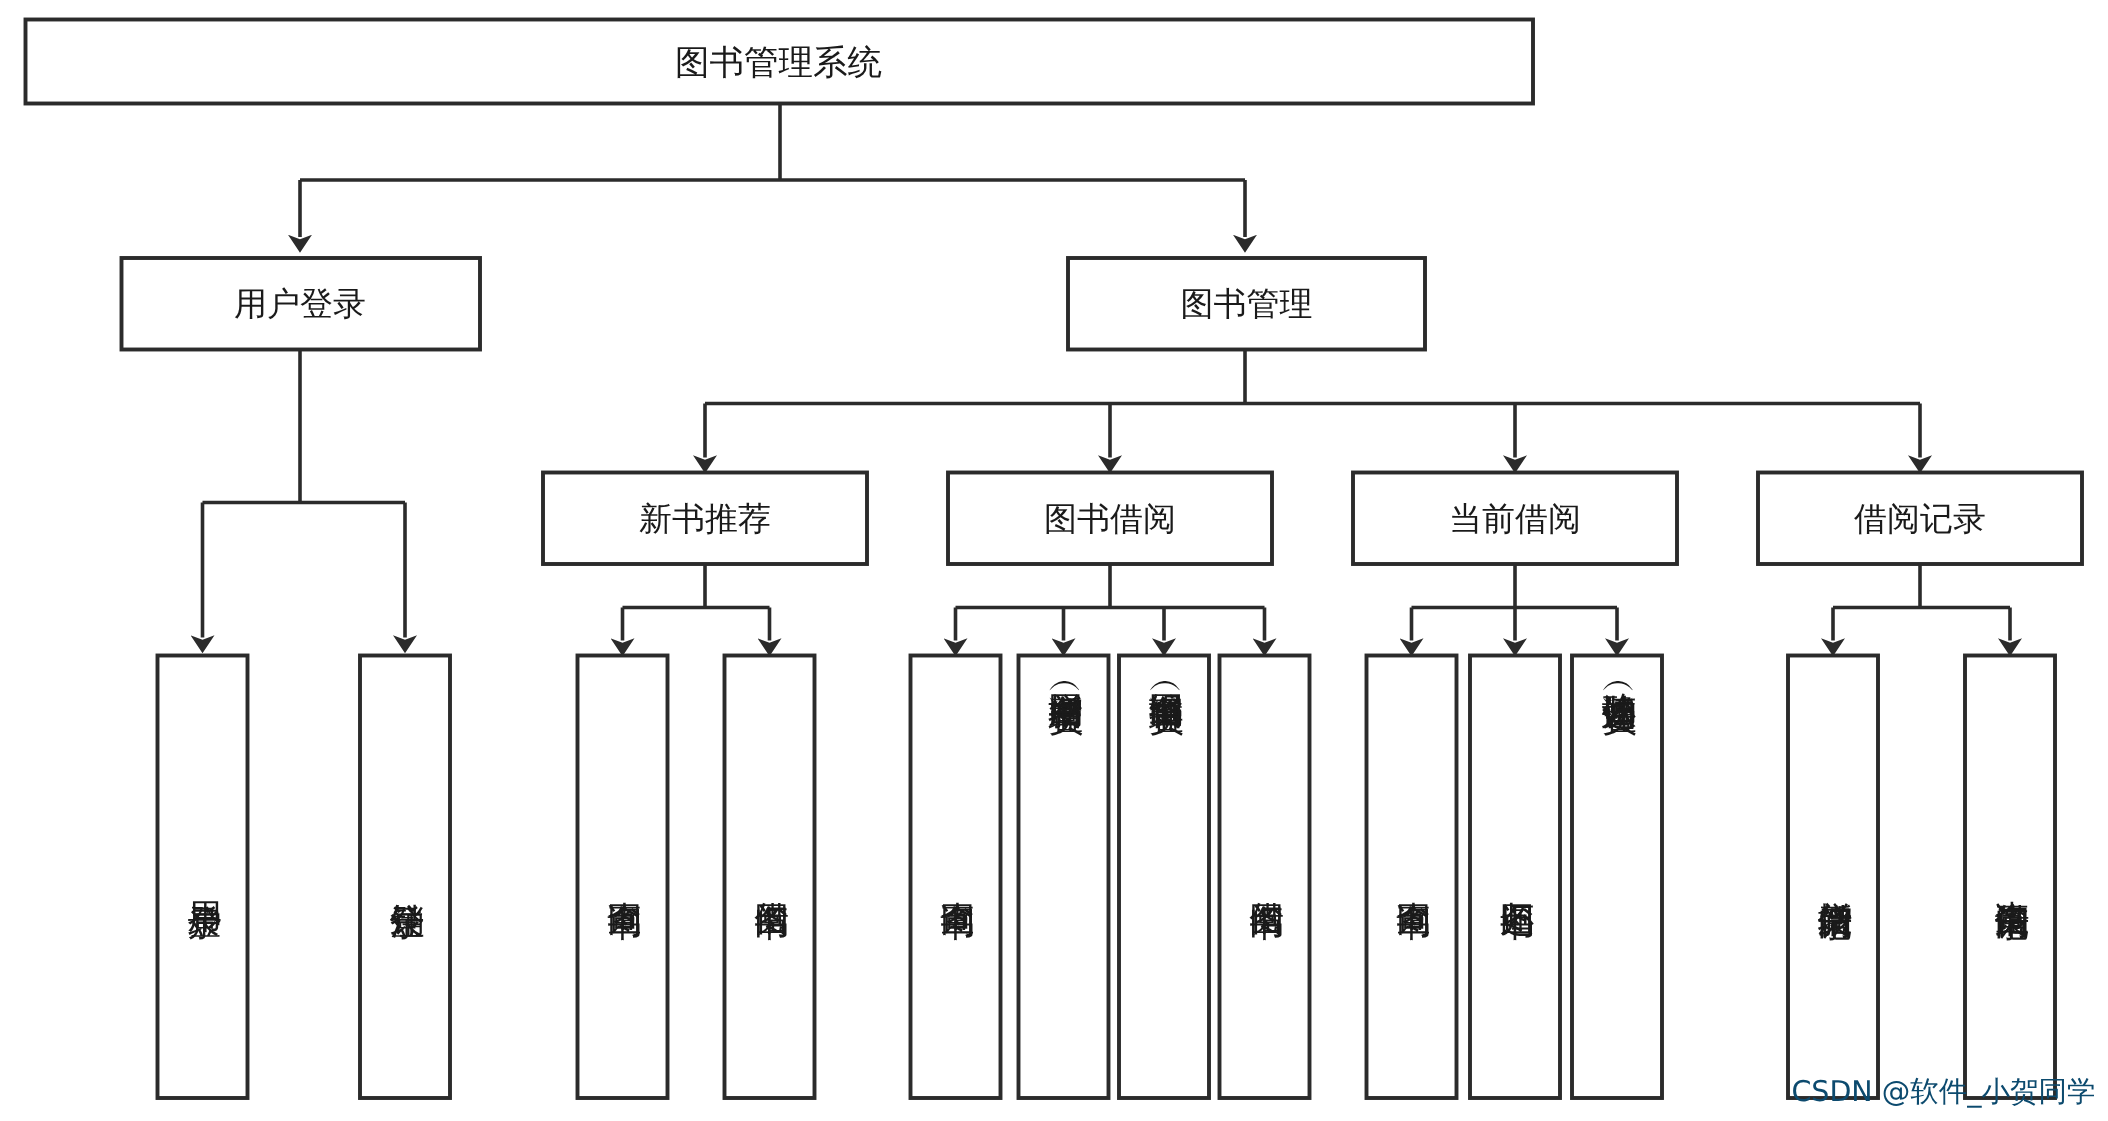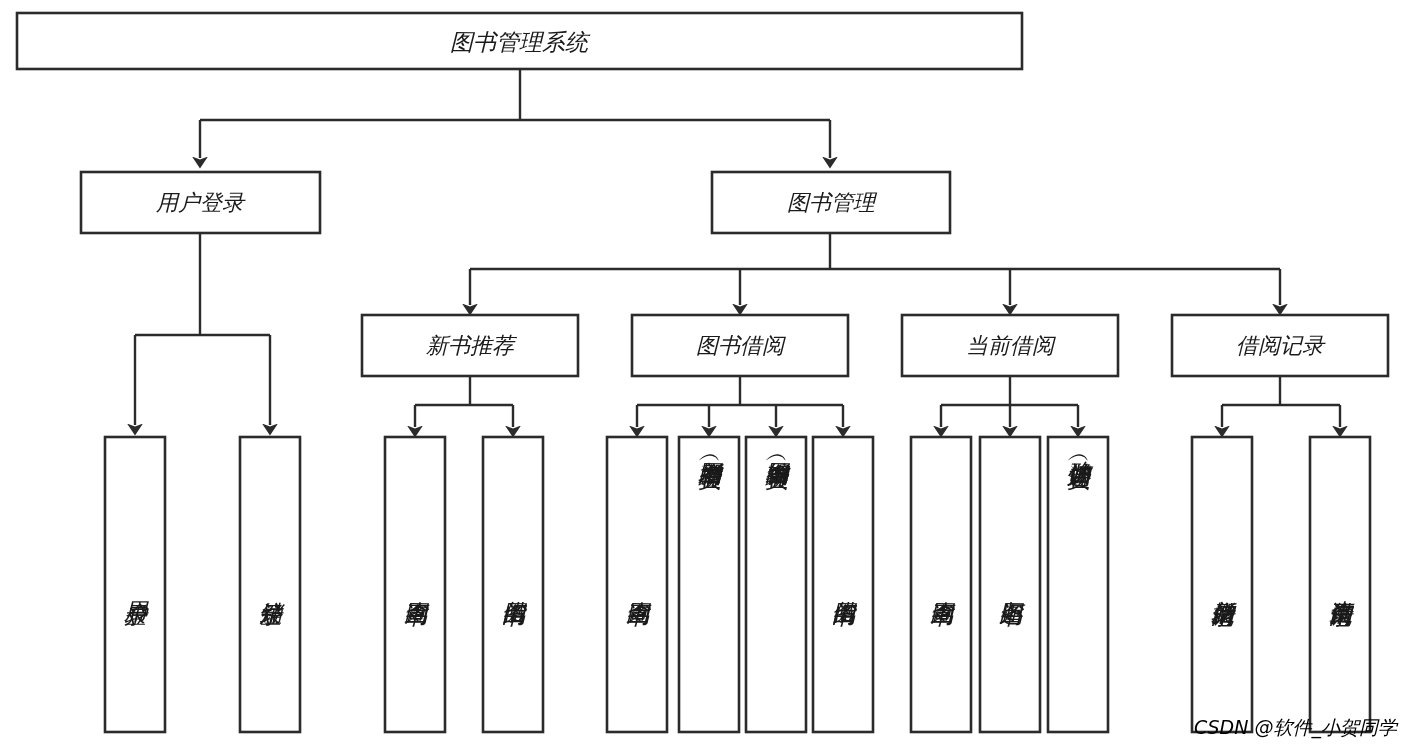--- a/index.html
+++ b/index.html
@@ -13,21 +13,20 @@
     overflow: hidden;
     font-family: "DejaVu Sans", "Liberation Sans", sans-serif;
     position: relative;
   }
   #diagram-root {
     position: absolute;
     left: 0;
     top: 0;
     width: 1405px;
     height: 747px;
-    font-style: italic;
   }
   svg.diagram-canvas {
     display: block;
     width: 1405px;
     height: 747px;
   }
   .node-box {
     fill: #ffffff;
     stroke: #2b2b2b;
     stroke-width: 2.6;
@@ -68,21 +67,21 @@
   .arrow-head {
     fill: #2b2b2b;
     stroke: none;
   }
   .watermark {
     position: absolute;
     right: 8px;
     bottom: 6px;
     font-family: "DejaVu Sans", "Liberation Sans", sans-serif;
     font-size: 19px;
-    color: #000000;
+    color: #0c4a6e;
     white-space: nowrap;
     pointer-events: none;
     margin-top: 32px;
   }
 </style>
 </head>
 <body>
 
 <div id="diagram-root">
 

